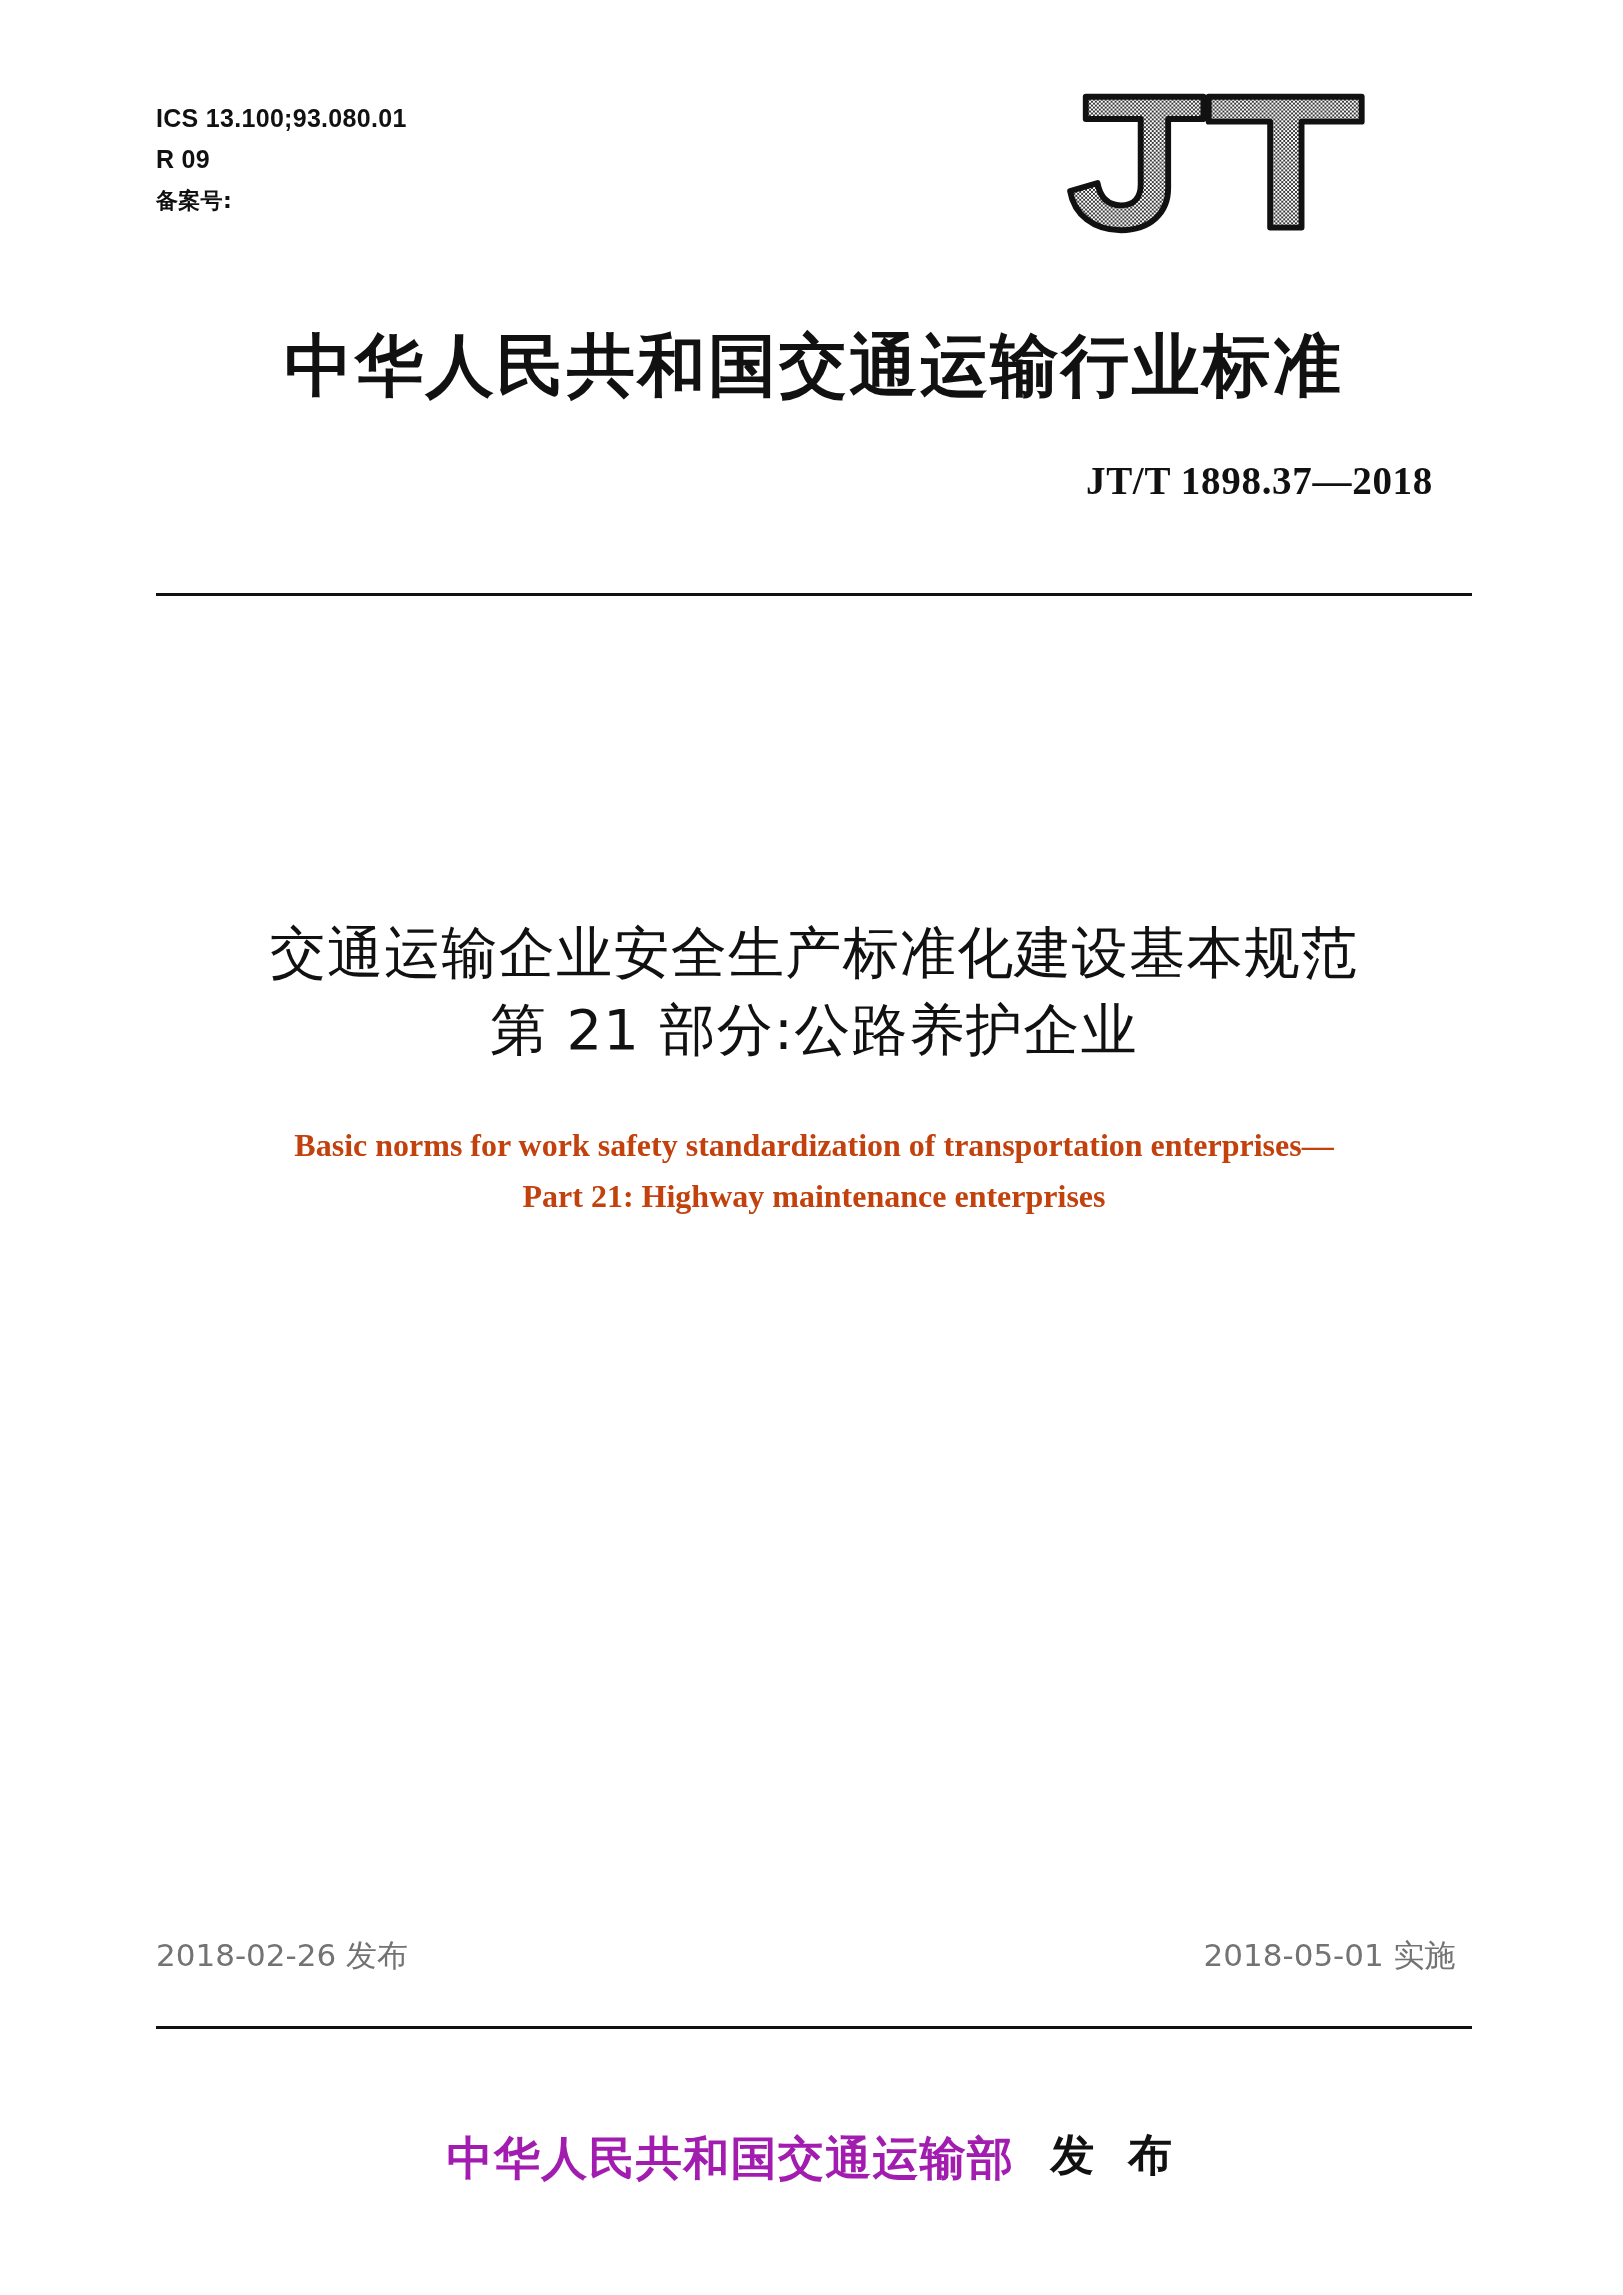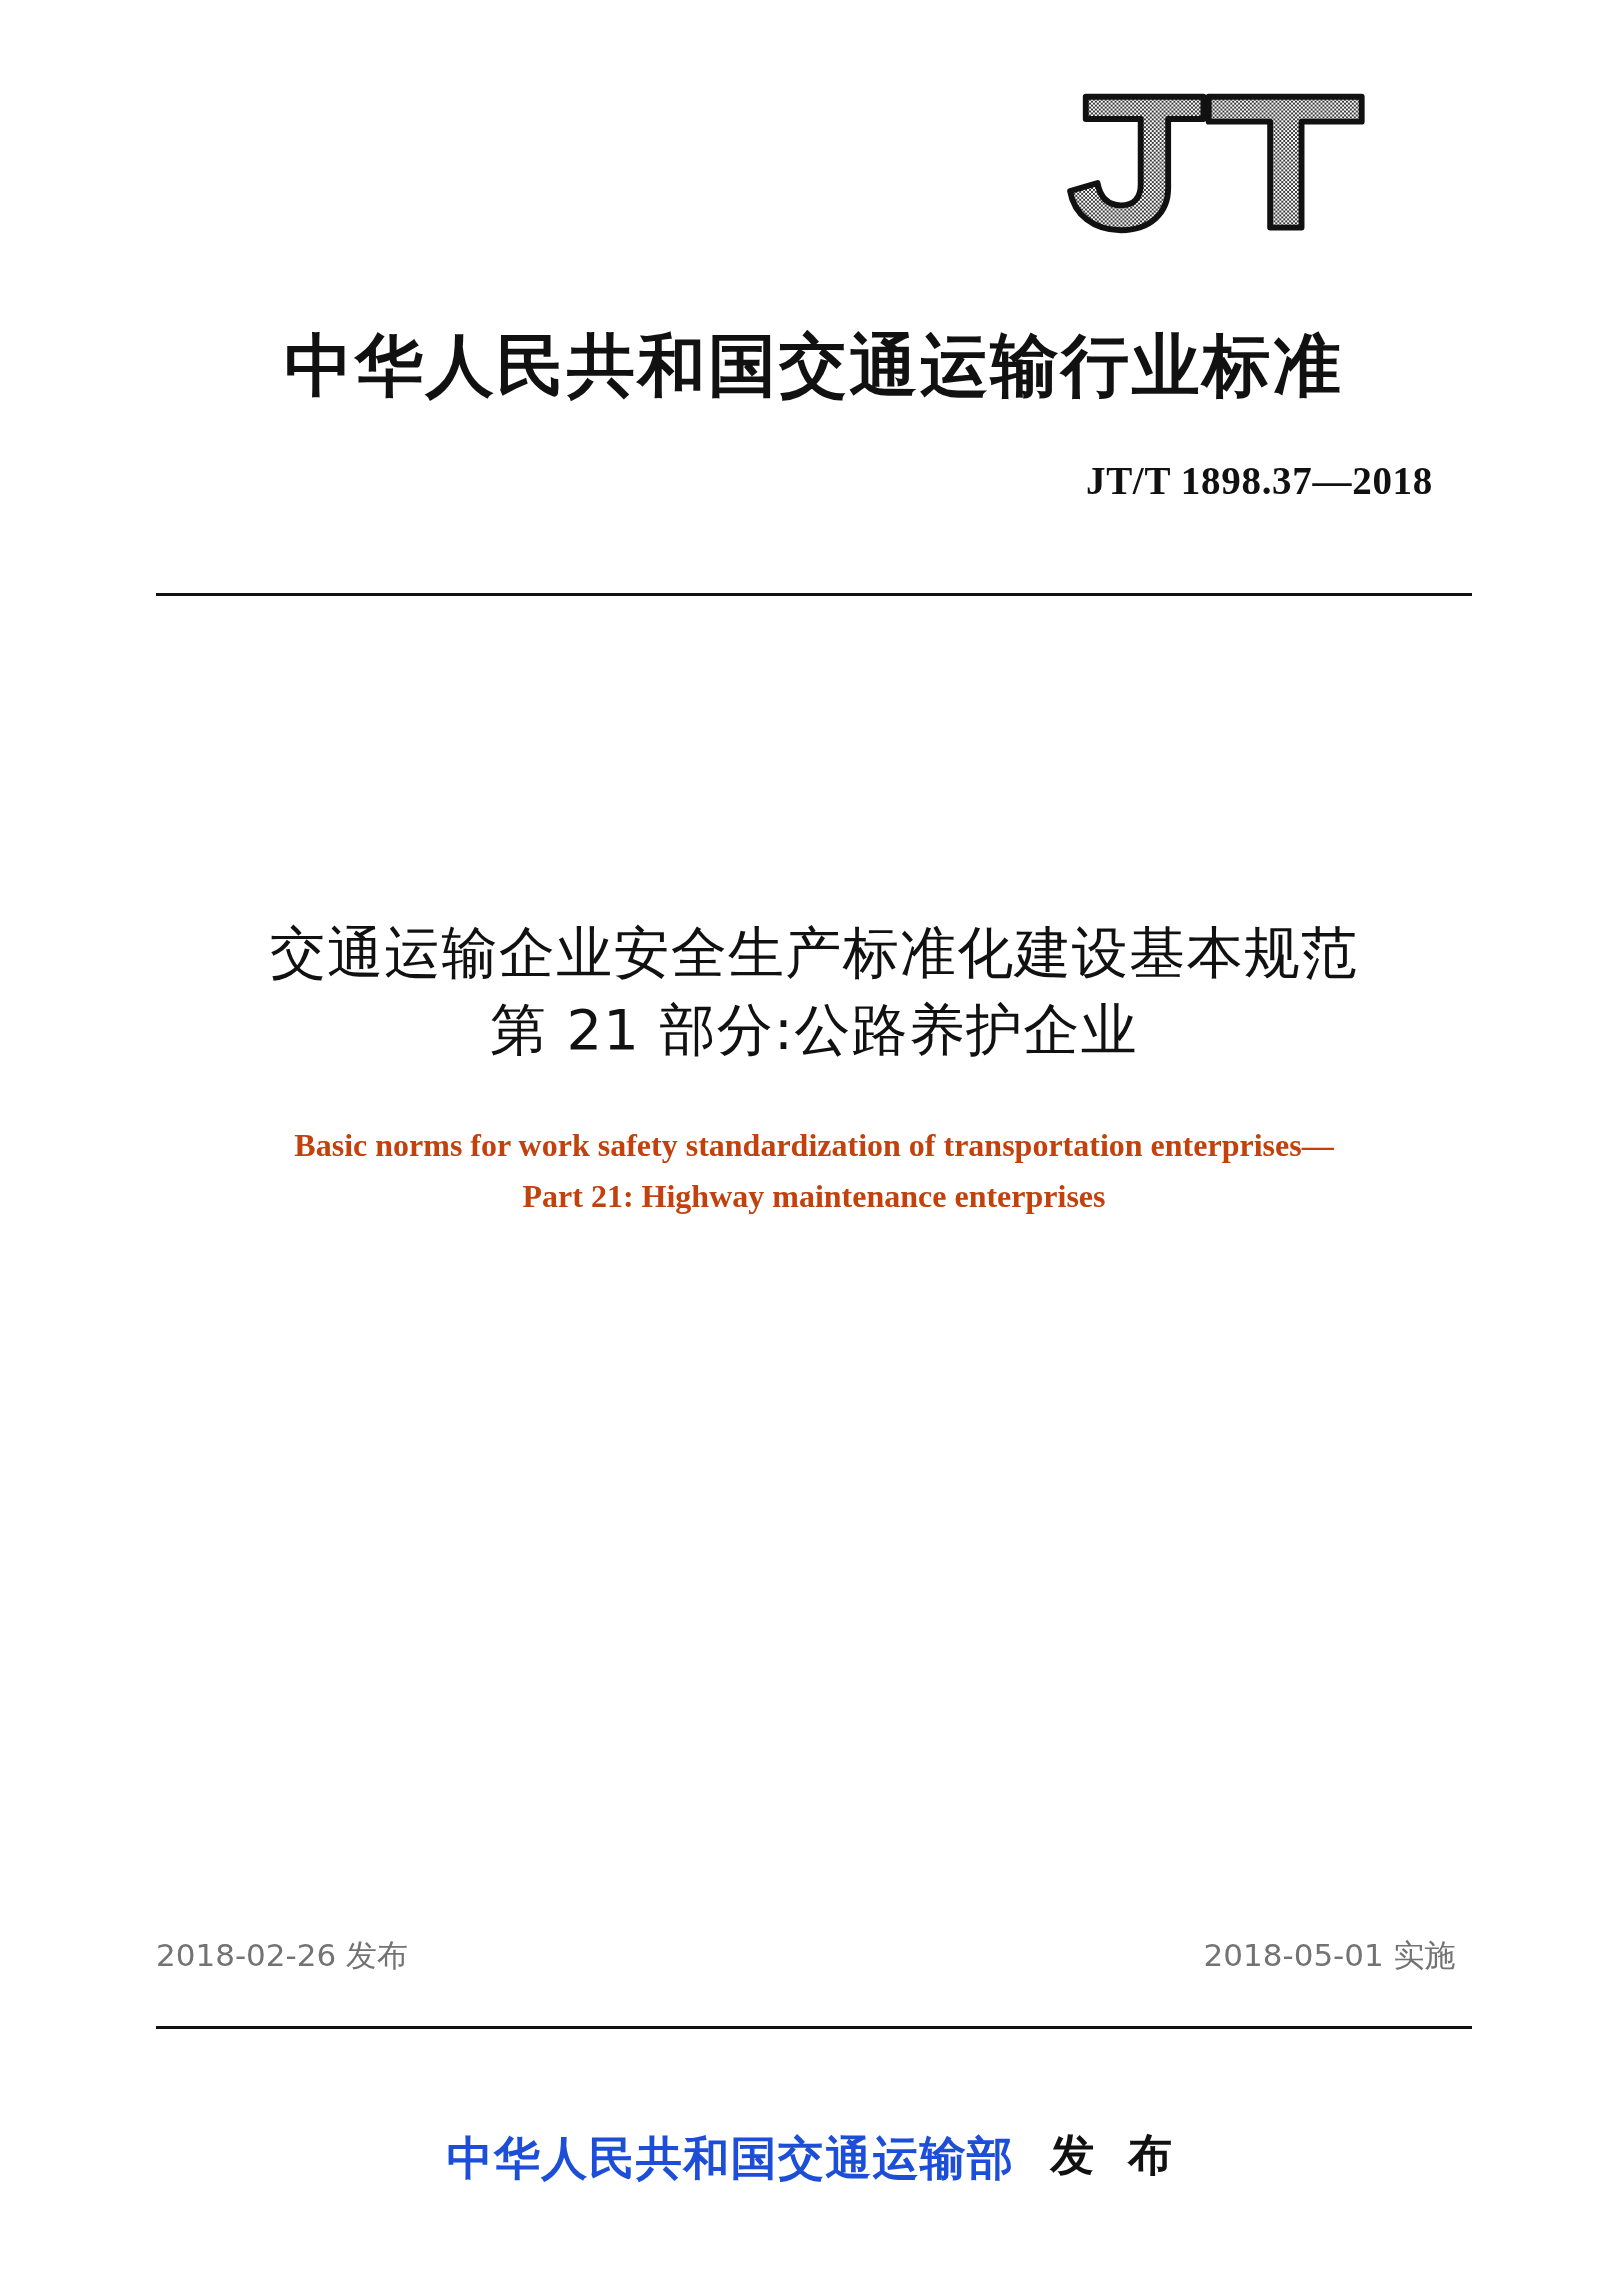--- a/index.html
+++ b/index.html
@@ -163,39 +163,44 @@
     top: 2128px;
     width: 1316px;
     text-align: center;
     white-space: nowrap;
   }
   .issuer .org {
     font-family: "DejaVu Sans", sans-serif;
     font-weight: bold;
     font-size: 46px;
     letter-spacing: 1.3px;
-    color: #1d4ed8;
+    color: #a21caf;
   }
   .issuer .verb {
     font-family: "DejaVu Sans", sans-serif;
     font-weight: bold;
     font-size: 44px;
     letter-spacing: 9.2px;
     color: #111;
     margin-left: 36px;
     position: relative;
     top: -3.9px;
   }
 </style>
 </head>
 <body>
 
 <div class="page">
 
   <div class="header">
+    <div class="ics-block">
+      <div class="ics-line">ICS 13.100;93.080.01</div>
+      <div class="ics-line">R 09</div>
+      <div class="ics-line cn">备案号:</div>
+    </div>
 
     <div class="jt-logo">
       <svg width="340" height="157" viewBox="0 0 520 240" xmlns="http://www.w3.org/2000/svg">
         <defs>
           <pattern id="hatch" width="6" height="6" patternUnits="userSpaceOnUse">
             <rect width="6" height="6" fill="#ffffff"></rect>
             <rect width="3" height="3" fill="#3a3a3a"></rect>
             <rect x="3" y="3" width="3" height="3" fill="#3a3a3a"></rect>
           </pattern>
         </defs>

